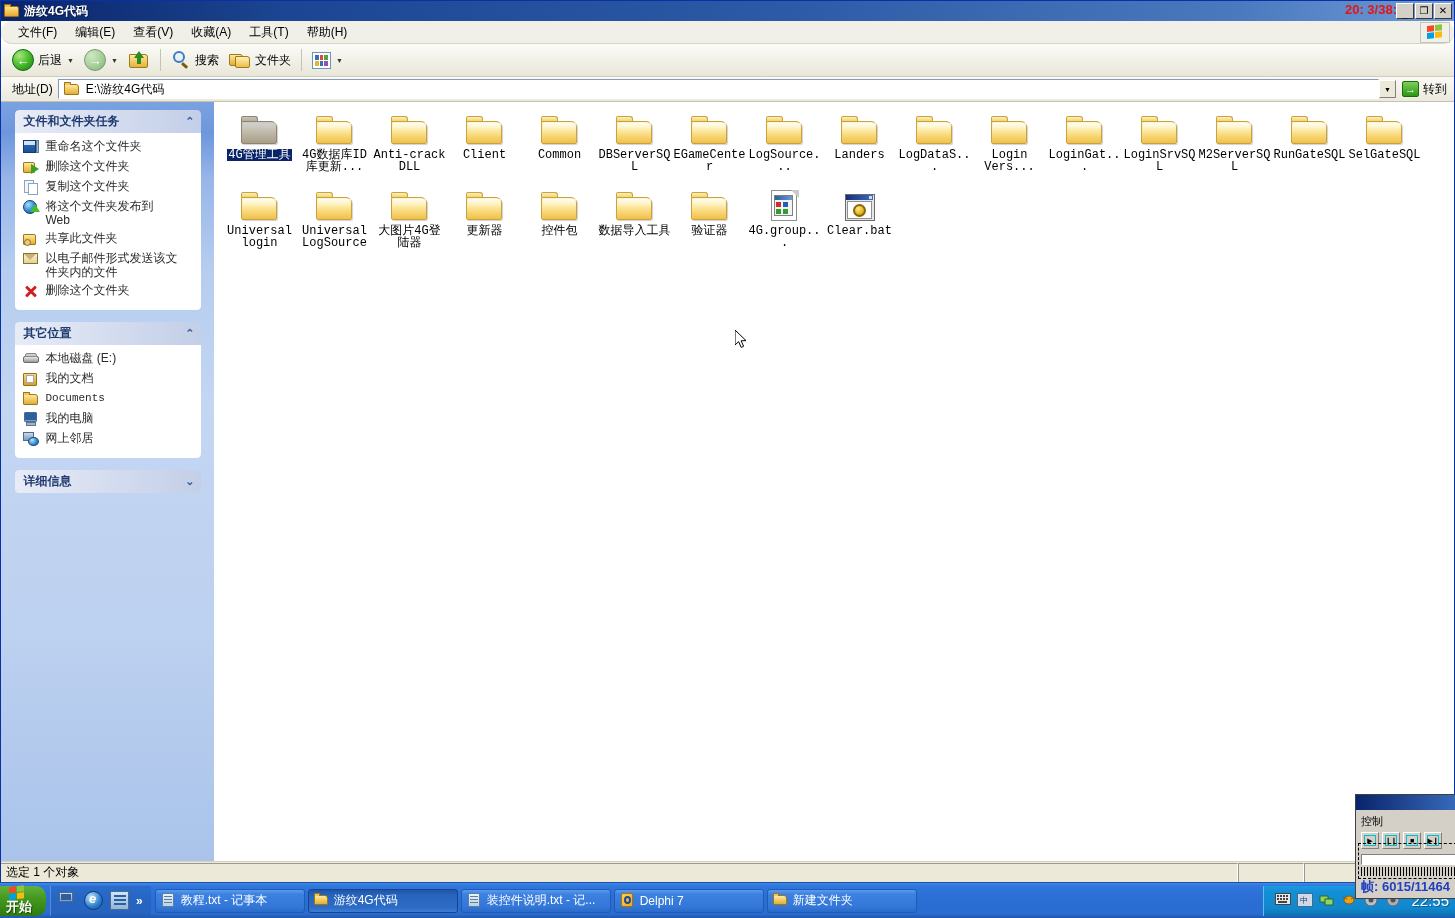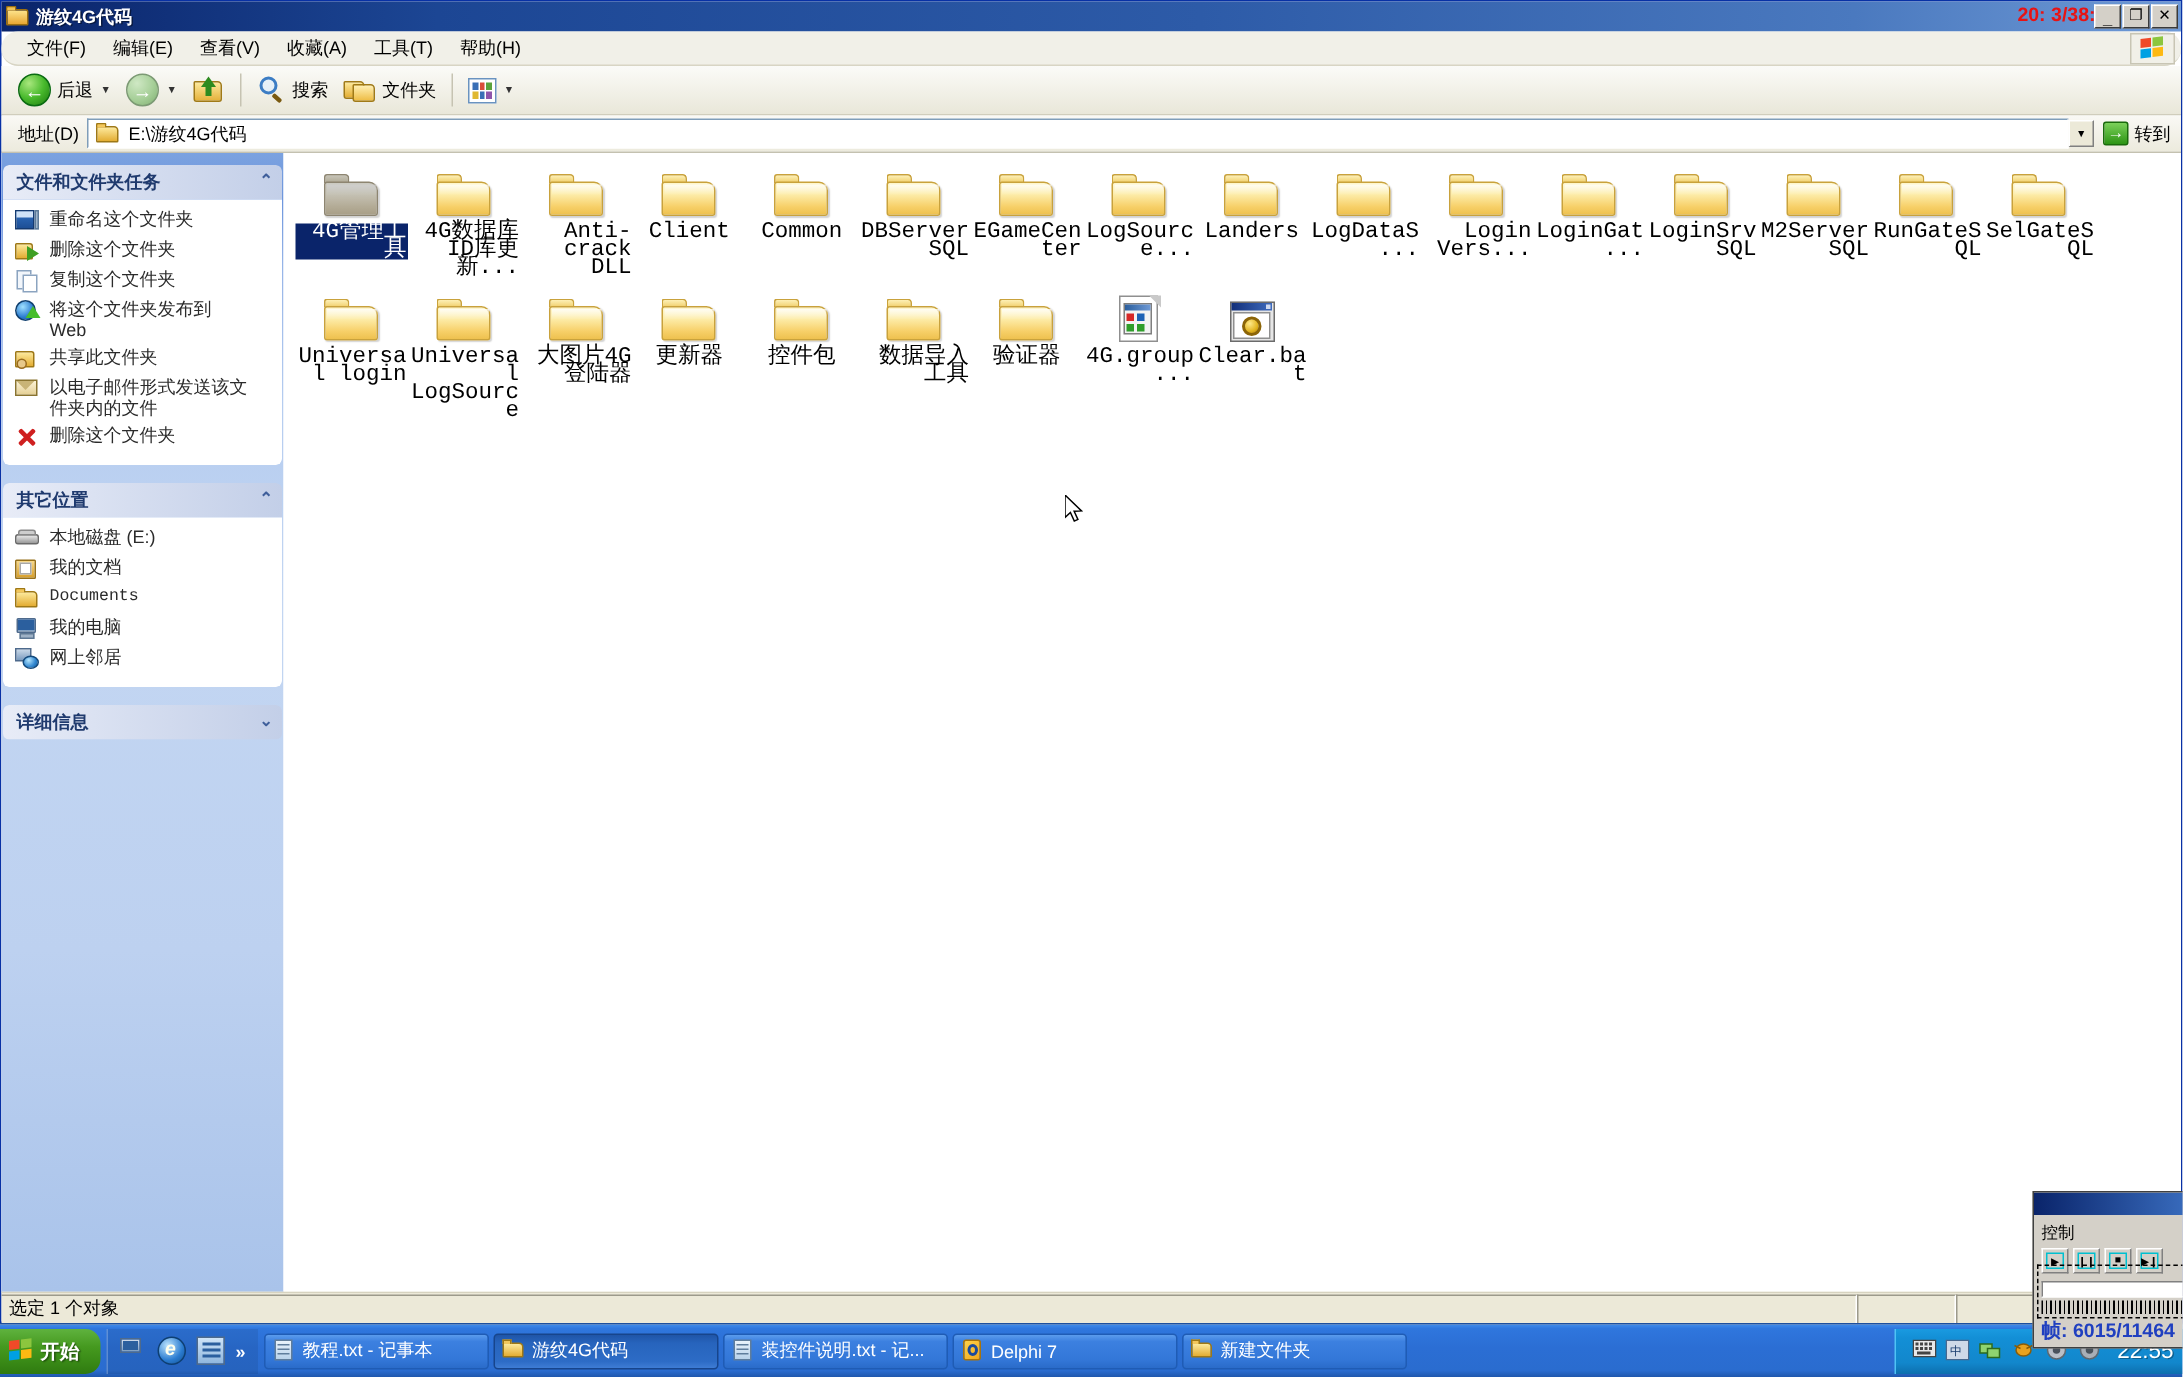--- a/index.html
+++ b/index.html
@@ -289,21 +289,21 @@
 
   
   .win-body {
     display: flex;
     height: calc(882px - 20px - 23px - 33px - 25px - 22px);
     background: #ffffff;
   }
 
   
   .sidebar {
-    width: 188px;
+    width: 213px;
     background: linear-gradient(to bottom, #7ba2e0 0%, #6d96dd 4%, #97b5e8 10%, #b6cdf0 22%, #c3d6f2 40%, #bdd1f0 70%, #a9c3ea 100%);
     padding: 8px 0 0 0;
     box-sizing: border-box;
     overflow: hidden;
   }
   .panel {
     width: 186px;
     margin: 0 auto 12px auto;
     border-radius: 4px;
     overflow: hidden;
@@ -415,23 +415,23 @@
     display: flex; flex-direction: column; align-items: center;
     cursor: default;
   }
   .file-ico-wrap {
     height: 36px;
     display: flex; align-items: flex-end; justify-content: center;
     margin-bottom: 3px;
   }
   .file-label {
     font-family: "Liberation Mono", monospace;
-    font-size: 15px;
+    font-size: 12px;
     line-height: 12px;
-    text-align: right;
+    text-align: center;
     color: #000;
     max-width: 74px;
     word-break: break-word;
     padding: 0 1px;
   }
   .file-item.selected .file-label {
     background: #0a246a;
     color: #ffffff;
   }
   .file-item.selected .ficon-folder .fb { filter: grayscale(0.75) brightness(0.82); }
@@ -576,20 +576,21 @@
   .start-btn {
     height: 30px;
     margin: 0 4px 0 0;
     padding: 0 14px 0 6px;
     background: linear-gradient(to bottom, #5fb23e 0%, #45991f 40%, #3a8b17 70%, #2f7a10 100%);
     border-radius: 0 10px 10px 0;
     display: flex; align-items: center;
     color: #fff; font-weight: bold; font-size: 13px;
     text-shadow: 1px 1px 1px rgba(0,0,0,0.45);
     cursor: default;
+    flex-direction: column;
   }
   .start-flag {
     position: relative; width: 17px; height: 15px;
     margin-right: 4px; transform: skewY(-7deg);
   }
   .start-flag i { position: absolute; width: 7px; height: 6px; }
   .start-flag i:nth-child(1){left:0;top:0;background:#f04a28}
   .start-flag i:nth-child(2){left:8px;top:0;background:#8cc63e}
   .start-flag i:nth-child(3){left:0;top:7px;background:#00a0e3}
   .start-flag i:nth-child(4){left:8px;top:7px;background:#fdb913}

